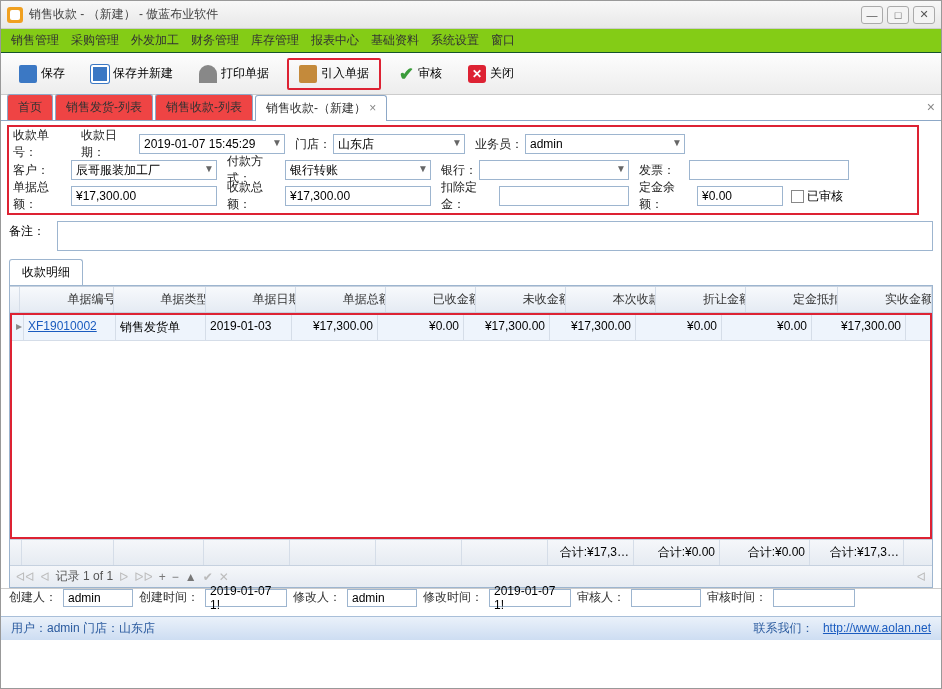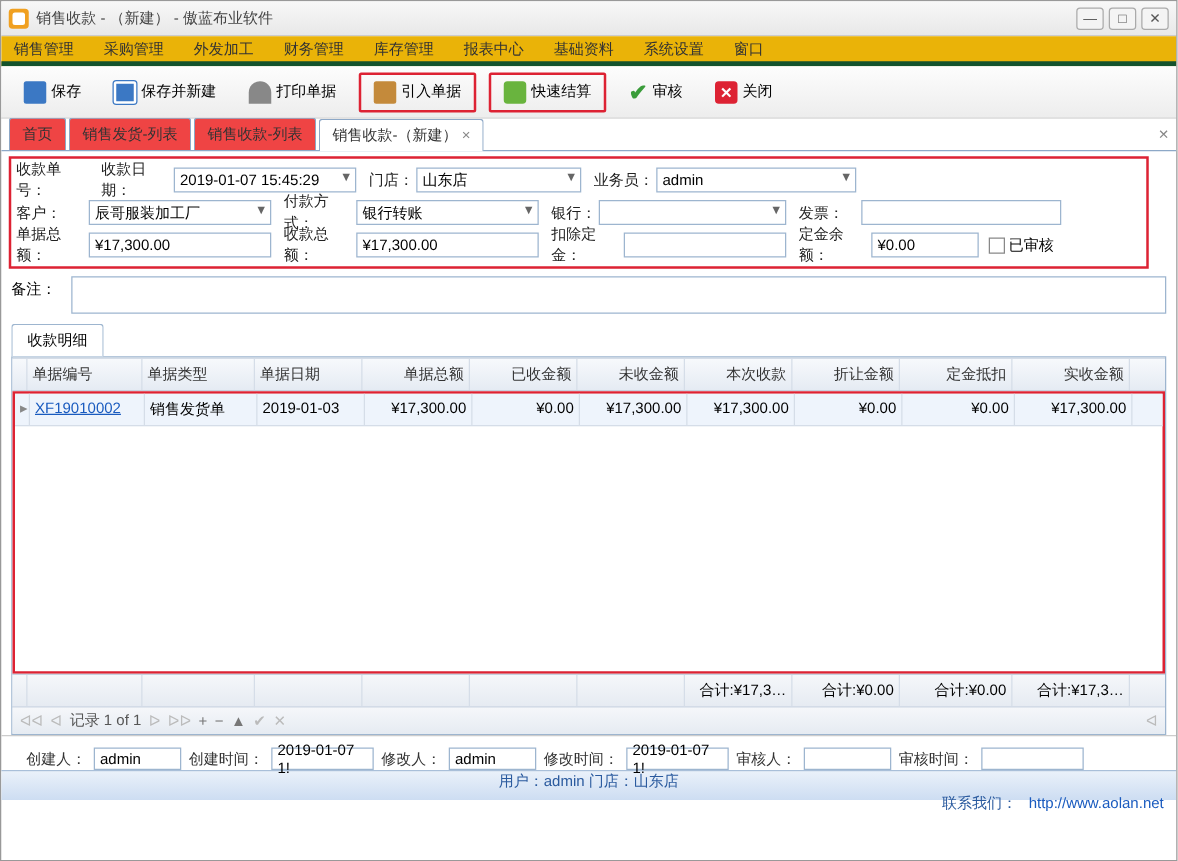--- a/index.html
+++ b/index.html
@@ -5,21 +5,21 @@
 * { box-sizing: border-box; margin: 0; padding: 0; font-family: "Microsoft YaHei", SimSun, sans-serif; font-size: 12px; }
 body { background: #fff; width: 942px; height: 689px; overflow: hidden; border: 1px solid #999; }
 
 .titlebar { height: 28px; background: linear-gradient(#f8f8f8,#e8e8e8); border-bottom: 1px solid #ccc; display: flex; align-items: center; padding: 0 6px; justify-content: flex-end; }
 .titlebar .app-icon { width: 16px; height: 16px; background: #f0a020; border-radius: 3px; margin-right: 6px; position:relative; }
 .titlebar .app-icon::after{content:"";position:absolute;inset:3px;background:#fff;border-radius:2px;}
 .titlebar .title { color: #444; }
 .titlebar .winbtns { margin-left: auto; display: flex; gap: 4px; }
 .titlebar .winbtn { width: 22px; height: 18px; border: 1px solid #aaa; border-radius: 3px; background:#f4f4f4; display:flex; align-items:center; justify-content:center; font-size:11px; color:#555; cursor:pointer;}
 
-.menubar { height: 24px; background: #eab308; border-bottom: 4px solid #14532d; display: flex; align-items: center; padding: 0 10px; gap: 24px; color:#333; }
+.menubar { height: 24px; background: #84cc16; border-bottom: 1px solid #14532d; display: flex; align-items: center; padding: 0 10px; gap: 12px; color:#333; }
 .menubar span { cursor:pointer; }
 
 .toolbar { height: 42px; background: linear-gradient(#fdfdfd,#ededed); border-bottom: 1px solid #ccc; display:flex; align-items:center; padding:0 10px; gap:10px; }
 .tbtn { display:flex; align-items:center; gap:4px; padding:4px 8px; border-radius:3px; cursor:pointer; }
 .ticon { width:18px; height:18px; display:inline-block; border-radius:2px; }
 .ticon-save { background:#3b78c4; }
 .ticon-savenew { background:#3b78c4; border:2px solid #fff; box-shadow:0 0 0 1px #3b78c4;}
 .ticon-print { background:#888; border-radius:50% 50% 0 0;}
 .ticon-import { background:#c48a3b; }
 .ticon-quick { background:#69b43e; border-radius:3px; }
@@ -43,45 +43,45 @@
 
 .remarkrow { display:flex; padding:4px 8px; }
 .remarkrow .rlabel { width:48px; padding-top:2px;}
 .remarkrow .rbox { flex:1; border:1px solid #9db5cf; height:30px; background:#fff;}
 
 .subtabs { margin:4px 8px 0 8px; }
 .subtab { display:inline-block; padding:4px 12px; border:1px solid #9db5cf; border-bottom:none; background:#fff; border-radius:3px 3px 0 0;}
 
 .gridwrap { margin:0 8px; border:1px solid #9db5cf; }
 .grouphint { background:linear-gradient(#e4e9f0,#d4dbe6); color:#8a8f99; padding:4px 6px; font-size:12px;}
-.gridhdr { display:flex; background:linear-gradient(#f7f9fc,#e5ebf3); border-top:1px solid #c6d1df; border-bottom:1px solid #c6d1df; }
+.gridhdr { display:flex; background:linear-gradient(#f7f9fc,#e5ebf3); border-top:1px solid #c6d1df; border-bottom:1px solid #c6d1df;gap:43px; }
 .gridhdr .gc, .gridrow .gc, .sumrow .gc { padding:4px 4px; border-right:1px solid #d5dde8; overflow:hidden; white-space:nowrap;}
 .gridhdr .gc { color:#333; }
 .gc-handle{width:12px;}
 .gc1{width:92px;} .gc2{width:90px;} .gc3{width:86px;} .gc4{width:86px; text-align:right;}
 .gc5{width:86px; text-align:right;} .gc6{width:86px; text-align:right;} .gc7{width:86px; text-align:right;}
 .gc8{width:86px; text-align:right;} .gc9{width:90px; text-align:right;} .gc10{width:94px; text-align:right;}
 .gridbody { border:2px solid #d23; height:226px; background:#fff; }
 .gridrow { display:flex; background:#eef4fc; border-bottom:1px solid #d5dde8;}
 .gridrow .gc1 { color:#1a5bbf; text-decoration:underline; cursor:pointer;}
 .gridrow .gc-handle{color:#888; text-align:center;}
 .sumrow { display:flex; background:linear-gradient(#f5f7fa,#e6ebf2); border-top:1px solid #c6d1df; }
 .sumrow .gc { text-align:right; }
 
 .navrow { height:22px; background:linear-gradient(#f5f7fa,#e6ebf2); border-top:1px solid #c6d1df; display:flex; align-items:center; padding:0 6px; gap:6px; color:#555;}
 .navbtn { cursor:pointer; color:#777; }
 .navbtn.disabled{color:#bbb;}
 
-.footerform { height:28px; border-top:1px solid #ccc; display:flex; align-items:flex-end; padding:0 20px; gap:6px;}
+.footerform { height:28px; border-top:1px solid #ccc; display:flex; align-items:flex-start; padding:0 8px; gap:6px;}
 .footerform .fl { color:#333; }
 .footerform .fv { border:1px solid #9db5cf; height:18px; padding:0 4px; background:#fff; display:flex; align-items:center;}
 
-.statusbar { height:24px; background:linear-gradient(#eaf1fa,#cdddf2); border-top:1px solid #a9bfd9; display:flex; align-items:center; padding:0 10px; color:#2a5a9e;flex-direction:column;}
+.statusbar { height:24px; background:linear-gradient(#eaf1fa,#cdddf2); border-top:1px solid #a9bfd9; display:flex; align-items:center; padding:0 10px; color:#2a5a9e;}
 .statusbar .right { margin-left:auto; }
-.statusbar a { color:#1a5bbf; margin-left:6px;}
+.statusbar a { color:#1a5bbf; text-decoration:underline; margin-left:6px;}
 </style>
 </head>
 <body>
 
 <div class="titlebar">
   <span class="app-icon"></span>
   <span class="title">销售收款 - （新建） - 傲蓝布业软件</span>
   <div class="winbtns">
     <div class="winbtn">—</div>
     <div class="winbtn">□</div>
@@ -111,26 +111,20 @@
       <span>保存并新建</span>
     </div>
   <div class="tbtn">
       <span class="ticon ticon-print"></span>
       <span>打印单据</span>
     </div>
   <div class="highlight-box">
       <div class="tbtn">
         <span class="ticon ticon-import"></span>
         <span>引入单据</span>
-      </div>
-    </div>
-  <div class="highlight-box">
-      <div class="tbtn">
-        <span class="ticon ticon-quick"></span>
-        <span>快速结算</span>
       </div>
     </div>
   <div class="tbtn">
       <span class="ticon-audit">✔</span>
       <span>审核</span>
     </div>
   <div class="tbtn">
       <span class="ticon-close">✕</span>
       <span>关闭</span>
     </div>

